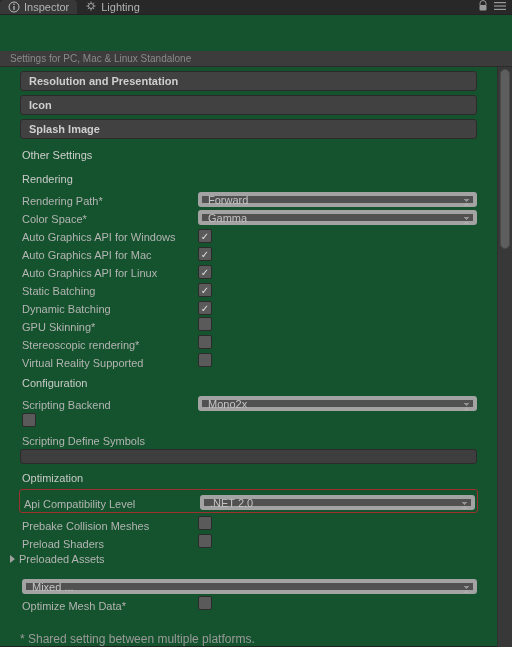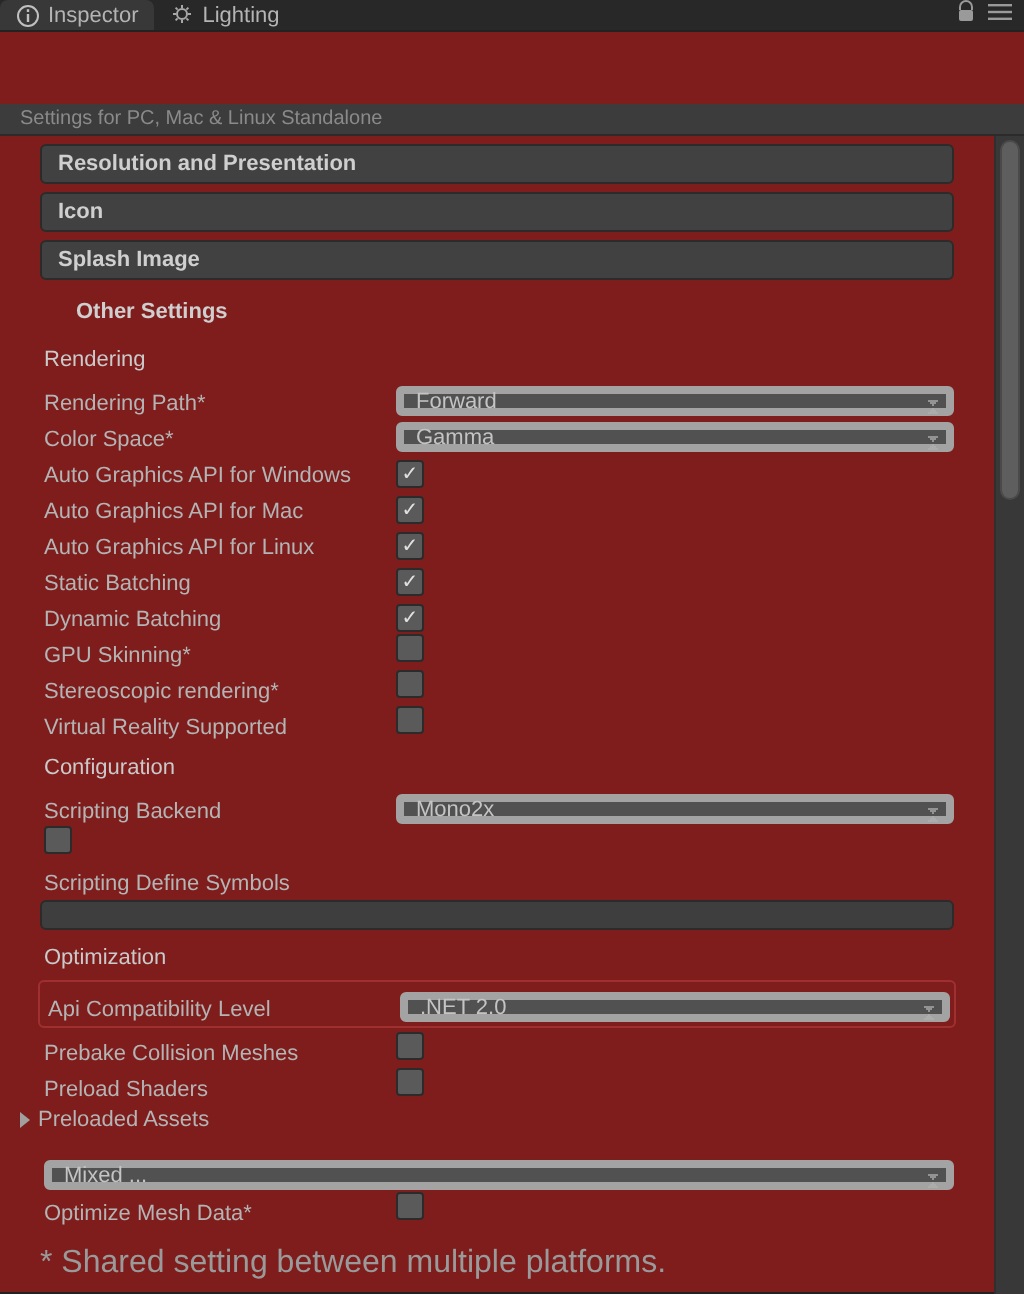--- a/index.html
+++ b/index.html
@@ -5,21 +5,21 @@
   * { box-sizing: border-box; margin: 0; padding: 0; }
   html, body {
     width: 512px; height: 647px;
     background: #383838;
     font-family: "Lucida Grande", Arial, sans-serif;
     font-size: 11px;
     color: #b4b4b4;
     overflow: hidden;
   }
   .window {
-    background: #7f1d1d;
+    background: #14532d;
     height: 100%;
     display: flex;
     flex-direction: column;
     border-bottom: 1px solid #222;
   }
   
   .tabbar {
     height: 19px;
     display: flex;
     align-items: stretch;
@@ -89,23 +89,22 @@
     height: 20px;
     line-height: 18px;
     padding: 0 8px;
     margin-bottom: 4px;
     color: #cfcfcf;
     font-weight: bold;
   }
   
   .grouphead {
     color: #cfcfcf;
-    font-weight: bold;
+    font-weight: normal;
     padding: 6px 2px 4px 2px;
-    margin-left: 16px;
   }
   .subhead {
     color: #cacaca;
     font-weight: normal;
     padding: 8px 2px 4px 2px;
   }
   
   .row {
     display: flex;
     align-items: flex-end;
@@ -180,22 +179,22 @@
   }
   .tri {
     width: 0; height: 0;
     border-top: 4px solid transparent;
     border-bottom: 4px solid transparent;
     border-left: 5px solid #a0a0a0;
     margin-right: 4px;
   }
   .footnote {
     color: #9a9a9a;
-    font-size: 16px;
-    margin-top: 10px;
+    font-size: 12px;
+    margin-top: 20px;
   }
 </style>
 </head>
 <body>
 
 <div class="window">
 
   <div class="tabbar">
     <div class="tab active">
       <span class="ticon">

